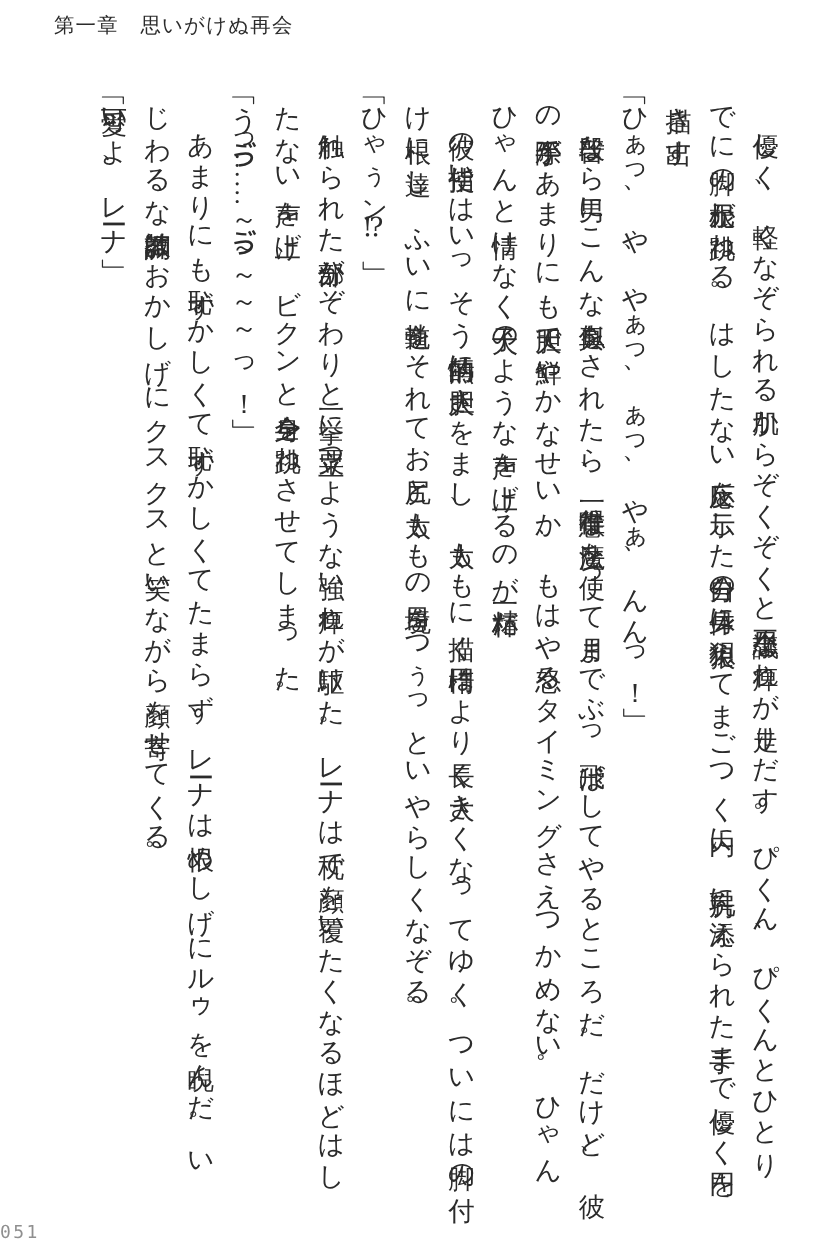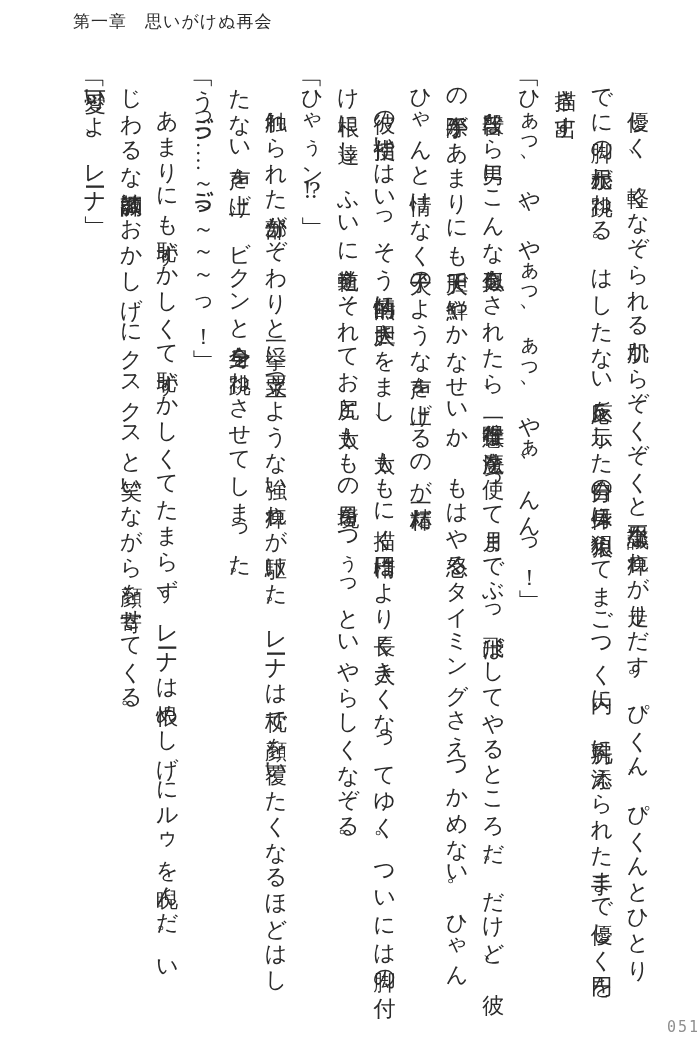--- a/index.html
+++ b/index.html
@@ -17,21 +17,20 @@
   }
   
   .running-head {
     position: absolute;
     top: 10px;
     left: 45px;
     font-size: 17px;
     color: #2b2b2b;
     letter-spacing: 1px;
     white-space: pre;
-    margin-left: 28px;
   }
   
   .body-text {
     position: absolute;
     top: 73px;
     right: 44px;
     height: 914px;
     writing-mode: vertical-rl;
     text-orientation: mixed;
     font-size: 22px;
@@ -45,21 +44,21 @@
   }
   .body-text p.indent {
     text-indent: 1em;
   }
   
   .page-number {
     position: absolute;
     bottom: 14px;
     left: 0;
     width: 100%;
-    text-align: right;
+    text-align: left;
     font-family: "DejaVu Sans Mono", "Liberation Mono", monospace;
     font-size: 15px;
     letter-spacing: 2px;
     color: #8f8f8f;
   }
 </style>
 </head>
 <body>
 
 <div class="page">

